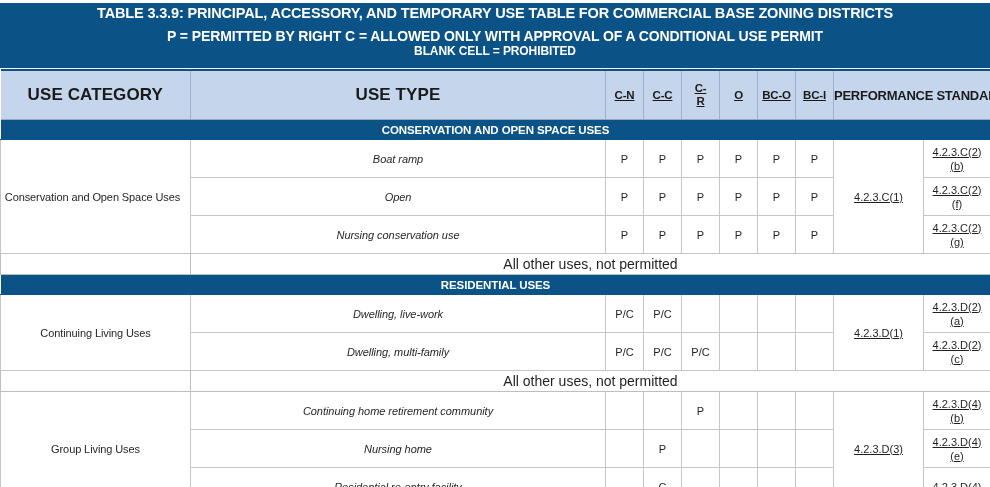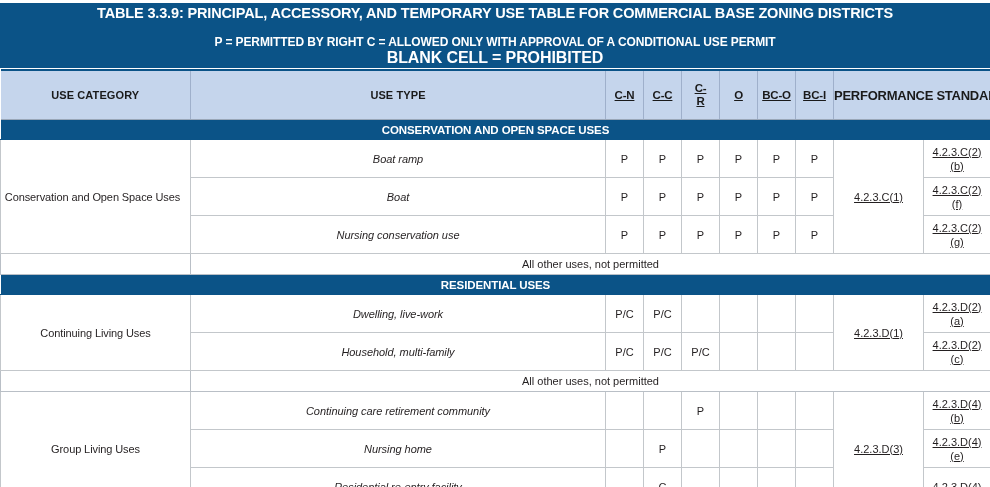--- a/index.html
+++ b/index.html
@@ -33,29 +33,29 @@
     padding-top: 0;
   }
   .title-main {
     font-size: 14.5px;
     font-weight: bold;
     letter-spacing: -0.15px;
     line-height: 20px;
     white-space: nowrap;
   }
   .title-sub {
-    font-size: 12px;
+    font-size: 14px;
     font-weight: bold;
     letter-spacing: -0.1px;
     line-height: 15px;
-    margin-top: 12px;
+    margin-top: 6px;
     white-space: nowrap;
   }
   .title-sub2 {
-    font-size: 16px;
+    font-size: 12px;
     font-weight: bold;
     letter-spacing: -0.1px;
     line-height: 15px;
     white-space: nowrap;
   }
 
   
   table.zoning {
     position: absolute;
     left: 0;
@@ -73,21 +73,21 @@
     vertical-align: middle;
     text-align: center;
     font-weight: normal;
   }
 
   
   tr.colhead td {
     background: #c5d5ec;
     height: 48px;
     font-weight: bold;
-    font-size: 11px;
+    font-size: 17px;
     border-top: 2px solid #0b5387;
     border-bottom: 1px solid #9aa7b8;
     border-left: 1px solid #9fb0cb;
     border-right: 1px solid #9fb0cb;
     color: #1a1a1a;
     letter-spacing: 0.1px;
   }
   tr.colhead td.district {
     font-size: 11.5px;
     line-height: 13px;
@@ -149,21 +149,21 @@
   td.perfmain span, td.perfsub span {
     text-decoration: underline;
     color: #231f20;
   }
   td.perfsub {
     line-height: 14px;
     border-right: none;
   }
   td.allother {
     height: 20px;
-    font-size: 11px;
+    font-size: 14px;
     border-left-color: #c3c7cb;
     border-right: none;
     border-bottom: 1px solid #c3c7cb;
   }
   td.blankend {
     border: none;
   }
   .nb-l { border-left: none !important; }
   .nb-r { border-right: none !important; }
 </style>
@@ -216,21 +216,21 @@
         <td class="mark">P</td>
         <td class="mark">P</td>
         <td class="mark">P</td>
         <td class="mark">P</td>
         <td class="mark">P</td>
         <td class="mark">P</td>
         <td class="perfmain" rowspan="3"><span>4.2.3.C(1)</span></td>
         <td class="perfsub"><span>4.2.3.C(2)</span><br><span>(b)</span></td>
       </tr>
       <tr class="data">
-        <td class="usetype">Boat</td>
+        <td class="usetype">Open</td>
         <td class="mark">P</td>
         <td class="mark">P</td>
         <td class="mark">P</td>
         <td class="mark">P</td>
         <td class="mark">P</td>
         <td class="mark">P</td>
         <td class="perfsub"><span>4.2.3.C(2)</span><br><span>(f)</span></td>
       </tr>
       <tr class="data">
         <td class="usetype">Nursing conservation use</td>
@@ -258,39 +258,39 @@
         <td class="mark">P/C</td>
         <td class="mark">P/C</td>
         <td class="mark"></td>
         <td class="mark"></td>
         <td class="mark"></td>
         <td class="mark"></td>
         <td class="perfmain" rowspan="2"><span>4.2.3.D(1)</span></td>
         <td class="perfsub"><span>4.2.3.D(2)</span><br><span>(a)</span></td>
       </tr>
       <tr class="data">
-        <td class="usetype">Household, multi-family</td>
+        <td class="usetype">Dwelling, multi-family</td>
         <td class="mark">P/C</td>
         <td class="mark">P/C</td>
         <td class="mark">P/C</td>
         <td class="mark"></td>
         <td class="mark"></td>
         <td class="mark"></td>
         <td class="perfsub"><span>4.2.3.D(2)</span><br><span>(c)</span></td>
       </tr>
       <tr>
         <td class="blankend"></td>
         <td class="allother" colspan="9">All other uses, not permitted</td>
       </tr>
     </tbody>
 
     <tbody>
       <tr class="data">
         <td class="cat" rowspan="3">Group Living Uses</td>
-        <td class="usetype">Continuing care retirement community</td>
+        <td class="usetype">Continuing home retirement community</td>
         <td class="mark"></td>
         <td class="mark"></td>
         <td class="mark">P</td>
         <td class="mark"></td>
         <td class="mark"></td>
         <td class="mark"></td>
         <td class="perfmain" rowspan="3"><span>4.2.3.D(3)</span></td>
         <td class="perfsub"><span>4.2.3.D(4)</span><br><span>(b)</span></td>
       </tr>
       <tr class="data">

